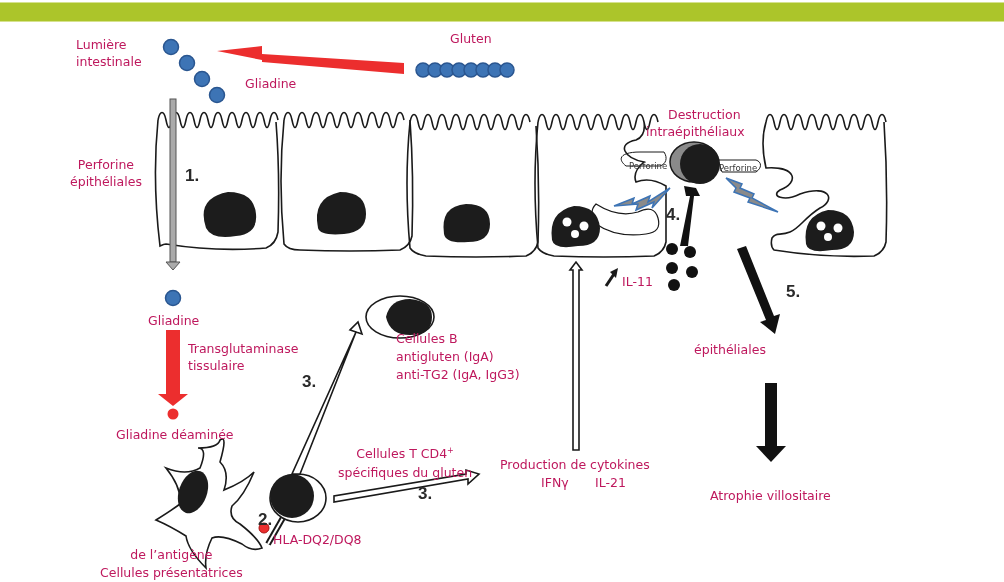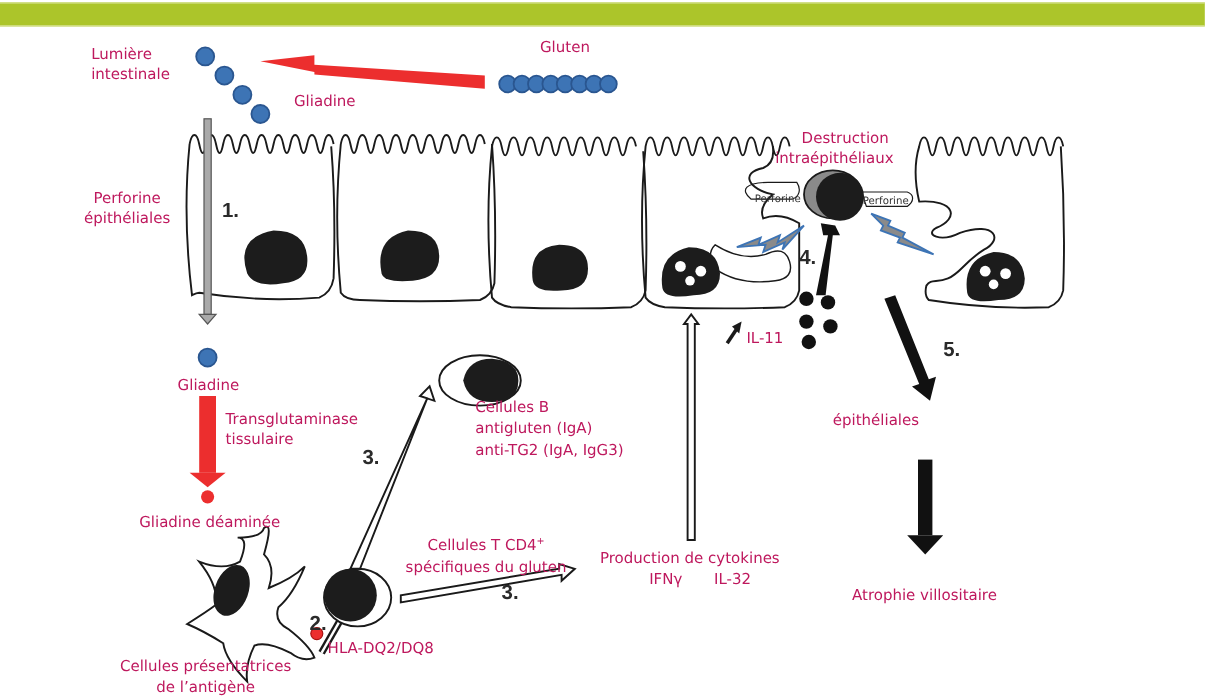--- a/index.html
+++ b/index.html
@@ -182,27 +182,27 @@
   <div>Cellules B</div>
   <div>antigluten (IgA)</div>
   <div>anti-TG2 (IgA, IgG3)</div>
 </div>
 <div class="lbl" style="left:338px;top:441px;line-height:19px;text-align:center;">
   <div><span>Cellules T CD4</span><sup>+</sup></div>
   <div>spécifiques du gluten</div>
 </div>
 <div class="lbl" style="left:273px;top:531px;">HLA-DQ2/DQ8</div>
 <div class="lbl c" style="left:100px;top:546px;line-height:18px;">
+  <div>de l’antigène</div>
   <div>Cellules présentatrices</div>
-  <div>de l’antigène</div>
 </div>
 
 <div class="lbl" style="left:500px;top:456px;">Production de cytokines</div>
 <div class="lbl" style="left:541px;top:474px;">IFNγ</div>
-<div class="lbl" style="left:595px;top:474px;">IL-32</div>
+<div class="lbl" style="left:595px;top:474px;">IL-21</div>
 <div class="lbl" style="left:622px;top:273px;">IL-11</div>
 
 <div class="lbl c" style="left:694px;top:341px;line-height:18px;">
   <div>épithéliales</div>
 </div>
 <div class="lbl" style="left:710px;top:487px;">Atrophie villositaire</div>
 
 <div class="step" style="left:185px;top:166px;">1.</div>
 <div class="step" style="left:258px;top:510px;">2.</div>
 <div class="step" style="left:302px;top:372px;">3.</div>

